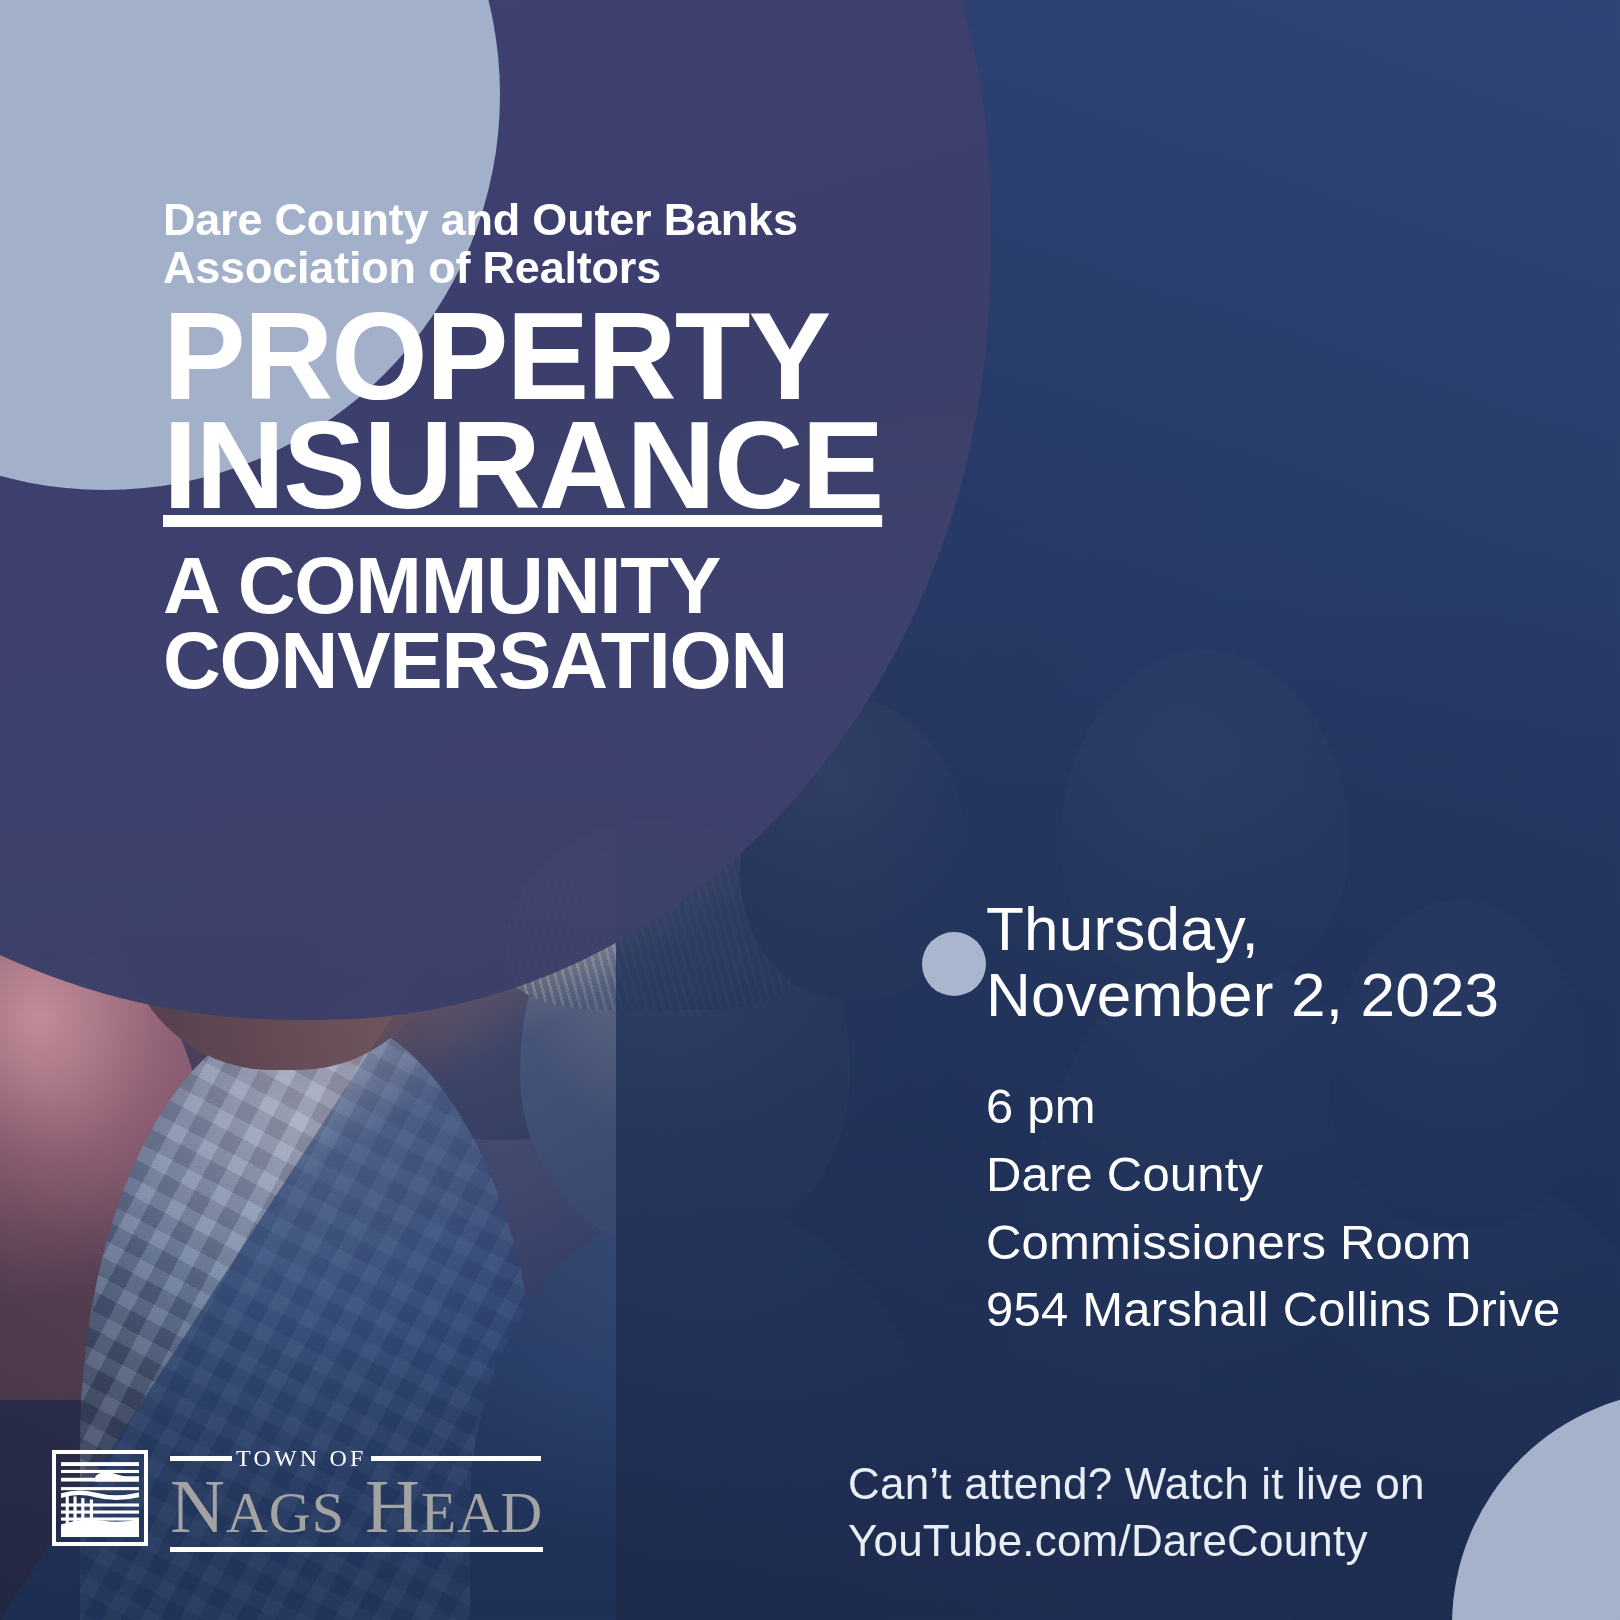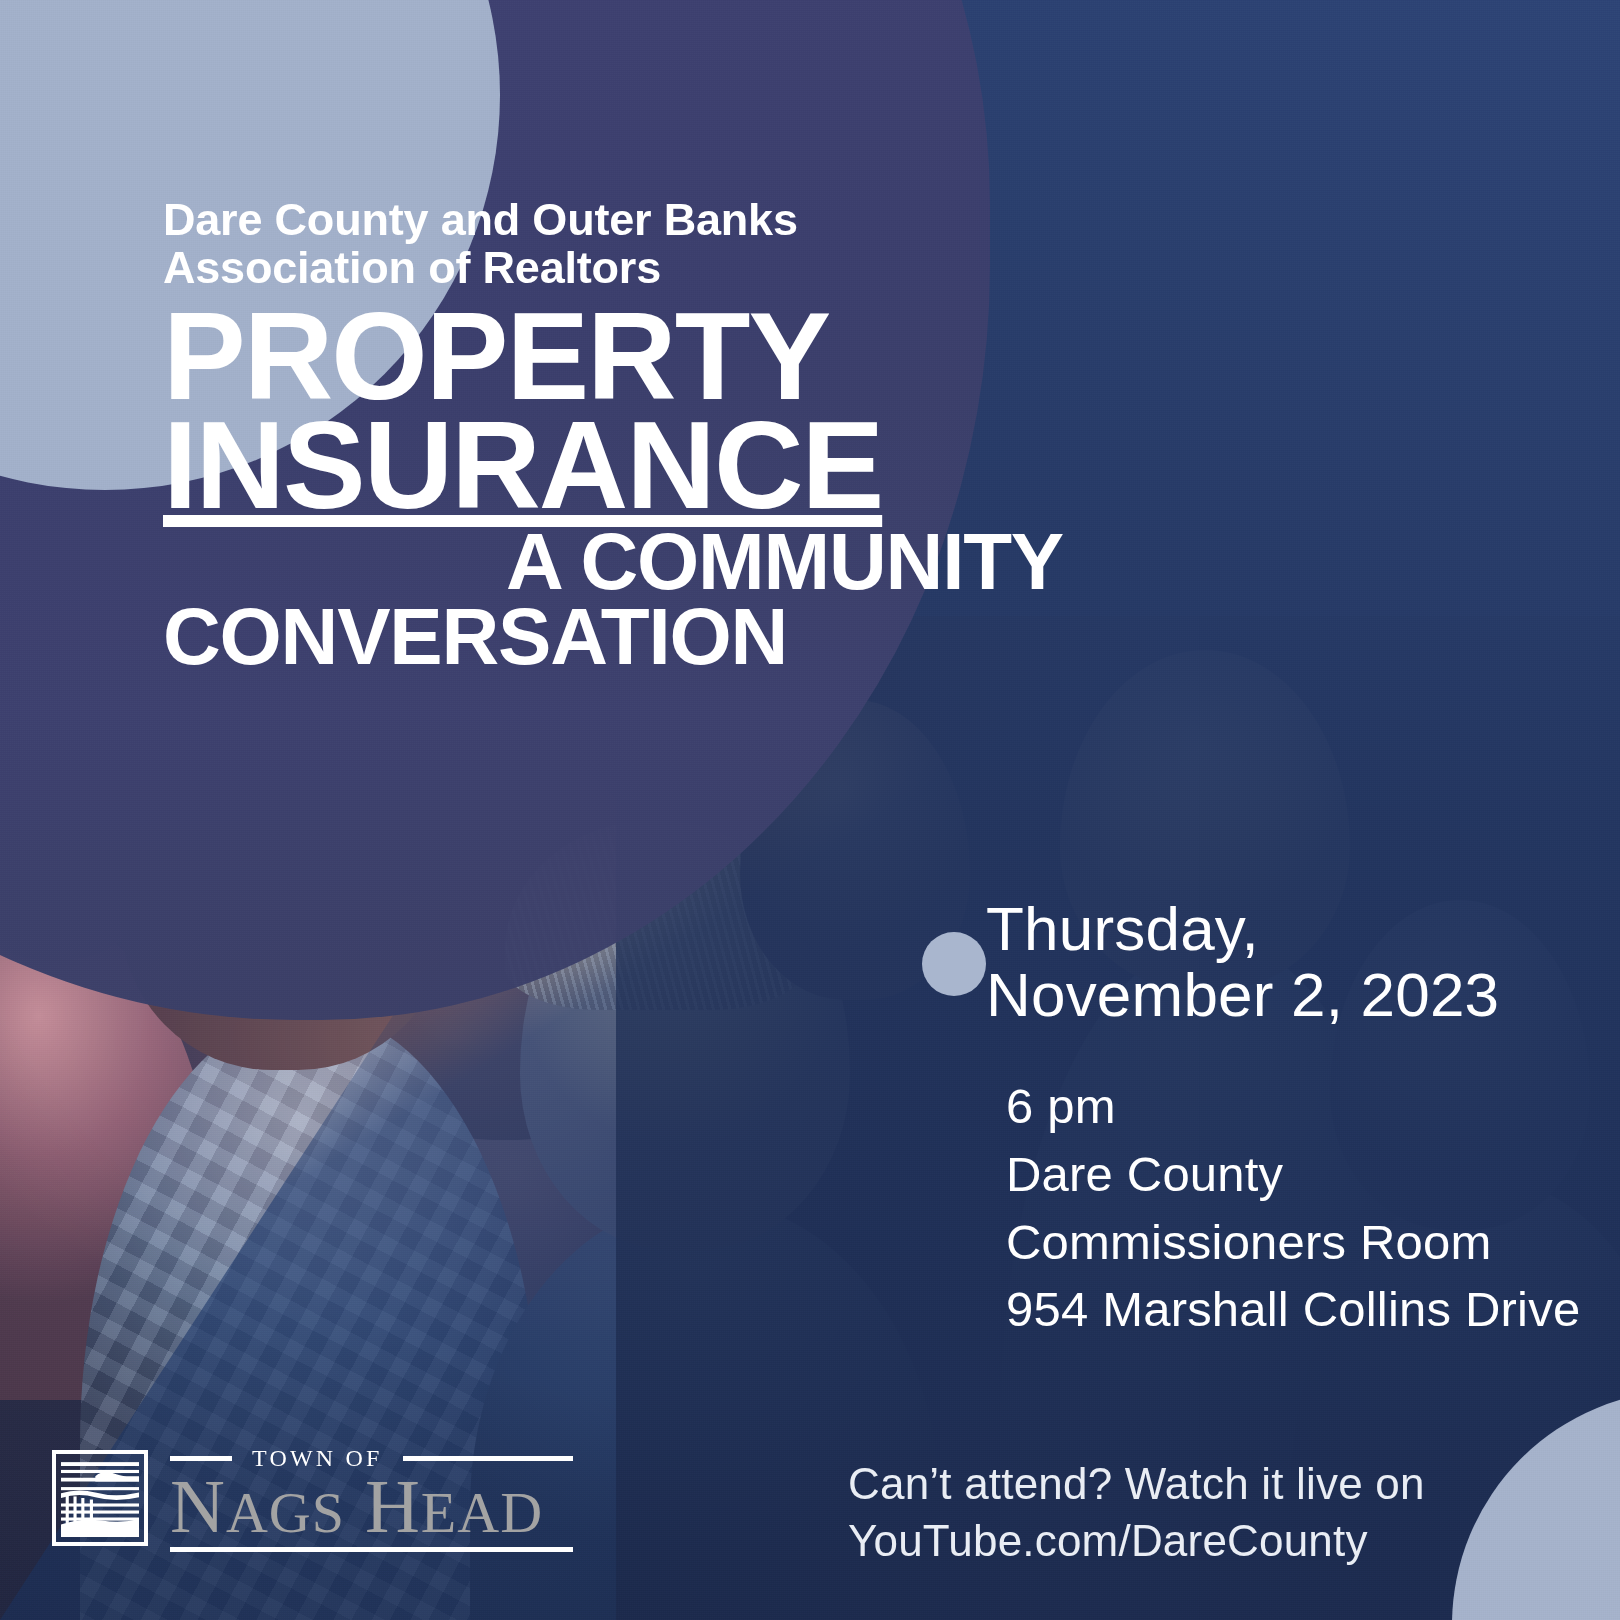--- a/index.html
+++ b/index.html
@@ -160,57 +160,57 @@
   }
   .title-1, .title-2{
     color:#fff; font-weight:700; font-size:124px; line-height:.94;
     letter-spacing:-2px; margin-top:6px;
   }
   .title-2{ margin-top:-8px;text-decoration:underline; }
   .sub-1, .sub-2{
     color:#fff; font-weight:700; font-size:80px; line-height:.98;
     letter-spacing:-1.2px;
   }
-  .sub-1{ margin-top:0;text-align:right; }
+  .sub-1{ margin-top:24px; }
   .sub-2{ margin-top:-4px; }
 
   
   .details{ position:absolute; left:986px; top:896px; width:580px; }
   .date-row{ position:relative; }
   .bullet{
     position:absolute; left:-64px; top:36px;
     width:64px; height:64px; border-radius:50%;
     background:#a9b6ce;
   }
   .date-line{
     color:#fff; font-weight:400; font-size:62px; line-height:1.06;
     letter-spacing:.2px;
   }
   .where{ margin-top:46px; }
   .where-line{
     color:#fff; font-weight:400; font-size:49px; line-height:1.38;
-    letter-spacing:.2px; white-space:nowrap;margin-left:20px;
+    letter-spacing:.2px; white-space:nowrap;
   }
 
   
   .watch{ position:absolute; left:848px; top:1455px; width:640px; }
   .watch-line{
     color:#e9edf4; font-weight:400; font-size:44px; line-height:1.30;
     letter-spacing:.2px; white-space:nowrap;
   }
 
   
   .logo{ position:absolute; left:52px; top:1445px; display:flex; align-items:center; gap:22px; }
   .logo-mark{
     width:96px; height:96px; border:4px solid #fff; padding:5px;
   }
   .logo-mark-inner{ position:relative; width:100%; height:100%; overflow:hidden; }
   .logo-type{ display:flex; flex-direction:column; }
   .logo-townof{
-    display:flex; align-items:center; gap:20px;
+    display:flex; align-items:center; gap:4px;
     color:#fff; font-family:"Liberation Serif", serif;
     font-size:24px; letter-spacing:3.2px; font-weight:400;
   }
   .logo-townof .rule{ flex:1; height:5px; background:#fff; }
   .logo-townof .rule-l{ width:62px; flex:none; }
   .logo-townof .rule-r{ width:170px; flex:none; }
   .logo-name{
     color:#a3a3a3; font-family:"Liberation Serif", serif;
     font-size:76px; line-height:.96; letter-spacing:1px; font-weight:400;
     margin-top:-2px;

